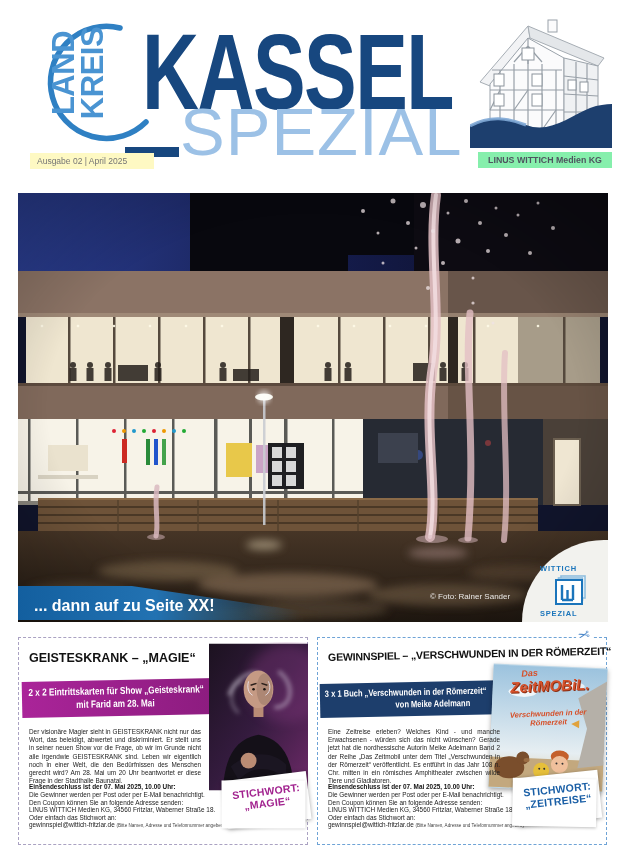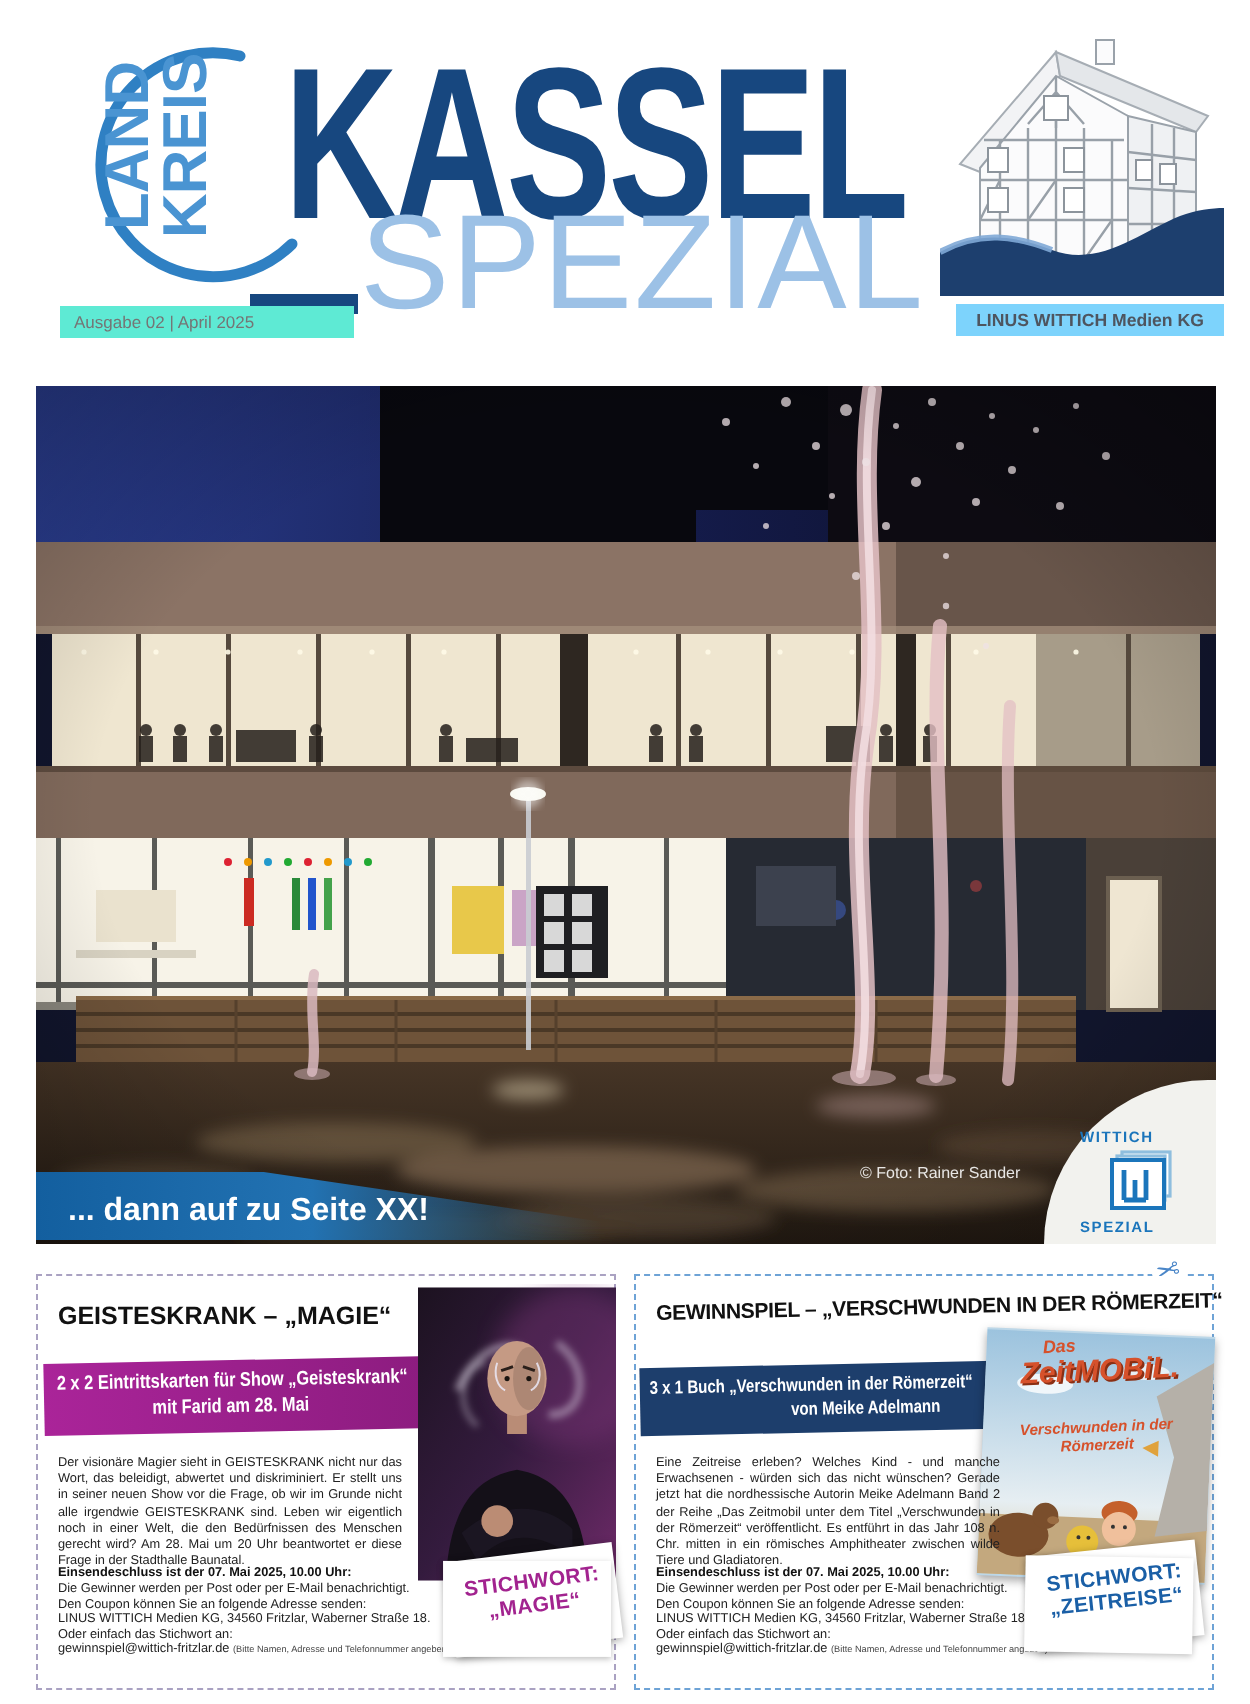--- a/index.html
+++ b/index.html
@@ -10,37 +10,37 @@
   .arc{position:absolute;left:26px;top:18px;width:132px;height:128px;}
   .region-label span{position:absolute;width:96px;height:32px;text-align:center;
     font-weight:bold;font-size:31px;letter-spacing:-.5px;color:#4a94d2;transform:rotate(-90deg);line-height:32px;}
   .region-l1{left:16px;top:57px;}
   .region-l2{left:45px;top:57px;}
   .kassel{position:absolute;left:142px;top:18px;font-size:108px;line-height:1;font-weight:bold;
     color:#17477f;letter-spacing:-2px;transform:scaleX(.73);transform-origin:left top;white-space:nowrap;}
   .underscore{position:absolute;left:125px;top:147px;width:54px;height:10px;background:#17477f;}
   .spezial{position:absolute;left:180px;top:98px;font-size:67px;line-height:1;color:#9cc1e6;
     letter-spacing:1px;white-space:nowrap;text-align:right;}
-  .issue-bar{position:absolute;left:30px;top:153px;width:147px;height:16px;background:#5eead4;
+  .issue-bar{position:absolute;left:30px;top:153px;width:124px;height:16px;background:#fef9c3;
     font-size:8.5px;color:#757575;line-height:16px;padding-left:7px;}
   .house-logo{position:absolute;left:470px;top:18px;width:142px;height:150px;}
   .house-logo svg{position:absolute;left:0;top:0;}
-  .publisher-bar{position:absolute;left:8px;bottom:0;width:134px;height:16px;background:#7dd3fc;
+  .publisher-bar{position:absolute;left:8px;bottom:0;width:134px;height:16px;background:#86efac;
     font-size:8.8px;font-weight:bold;color:#4e555f;line-height:16px;text-align:center;}
 
   
   .hero{position:absolute;left:18px;top:193px;width:590px;height:429px;overflow:hidden;background:#11152c;}
   .hero > svg.photo{position:absolute;left:0;top:0;width:100%;height:100%;}
   .ribbon{position:absolute;left:0;top:393px;width:345px;height:34px;
     background:linear-gradient(to right,#135f9f,#2272b2 40%,rgba(34,114,178,0) 82%);
     clip-path:polygon(0 0,33% 0,100% 100%,0 100%);}
   .hero-headline{position:absolute;left:16px;top:371px;font-size:26px;font-weight:bold;color:#fff;
     text-shadow:0 1px 2px rgba(0,0,0,.45);}
   .hero-subline{position:absolute;left:16px;top:404px;font-size:16px;font-weight:bold;color:#fff;}
-  .photo-credit{position:absolute;left:412px;top:389px;font-size:8px;color:rgba(255,255,255,.88);}
+  .photo-credit{position:absolute;left:412px;top:399px;font-size:8px;color:rgba(255,255,255,.88);}
   .wittich-corner{position:absolute;right:0;bottom:0;width:86px;height:82px;background:#f2f2ee;
     border-top-left-radius:82px;}
   .wittich-logo{position:absolute;right:6px;bottom:4px;width:62px;text-align:left;}
   .wittich-logo .wl-top,.wittich-logo .wl-bottom{font-size:7.5px;font-weight:bold;color:#1b75bb;letter-spacing:.8px;}
   .wittich-logo svg{display:block;margin:1px auto;}
 
   
   .contest{position:absolute;top:637px;width:290px;height:208px;background:#fff;}
   .contest.left{left:18px;border:1.6px dashed #aaa2c2;}
   .contest.right{left:317px;border:1.6px dashed #6ea3d6;}

